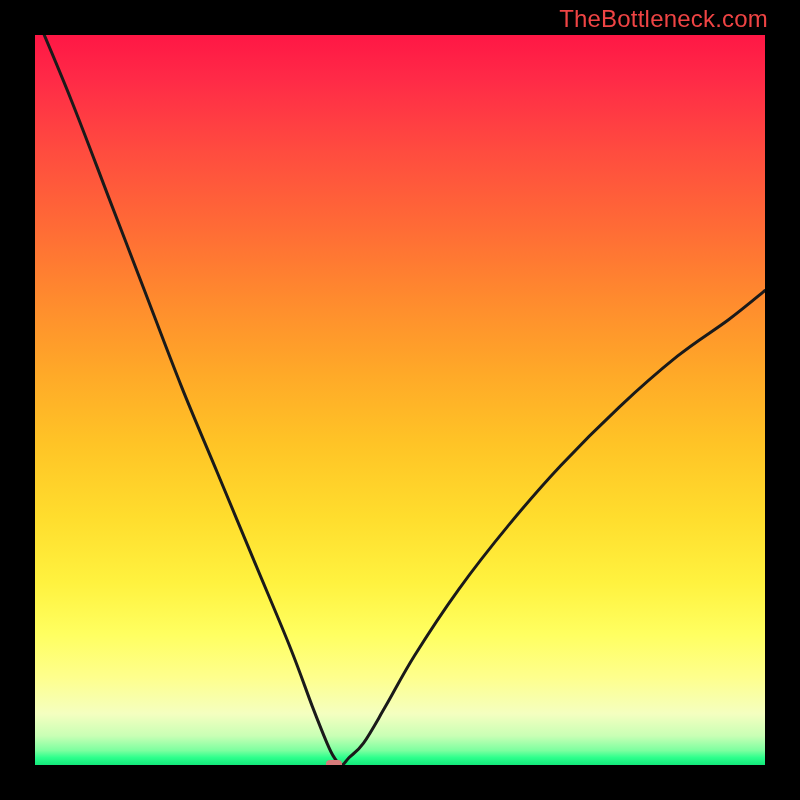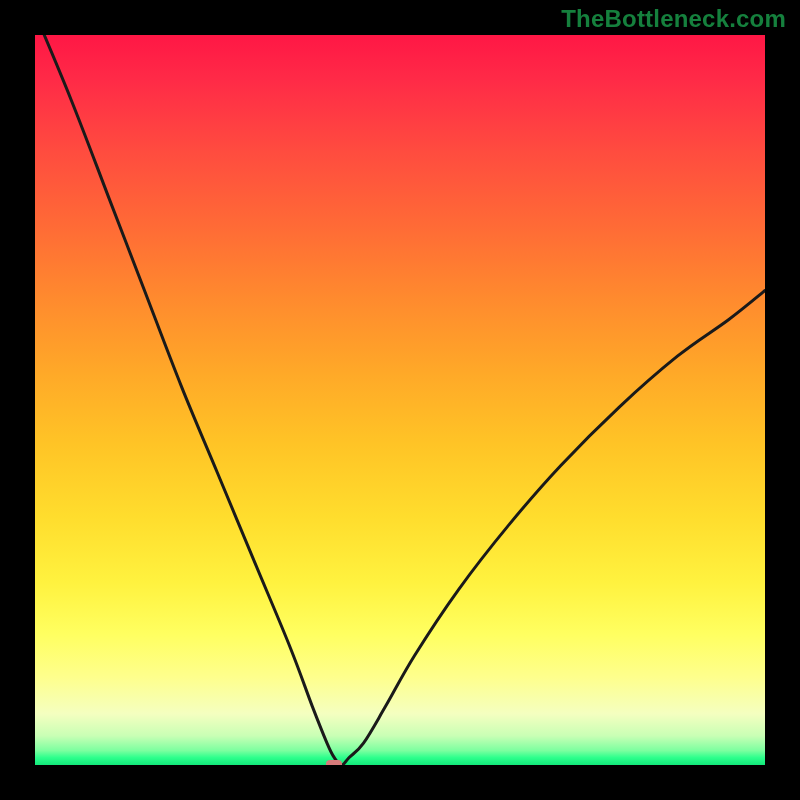--- a/index.html
+++ b/index.html
@@ -53,24 +53,24 @@
   .marker {
     position: absolute;
     width: 16px;
     height: 9px;
     background: #d77b7b;
     border-radius: 4px;
   }
   .watermark {
     position: absolute;
     top: 5px;
-    right: 14px;
-    color: #15803d;
+    right: 32px;
+    color: #ef4444;
     font-size: 24px;
-    font-weight: 700;
+    font-weight: 400;
     letter-spacing: 0.2px;
     user-select: none;
   }
   svg.curve {
     position: absolute;
     inset: 0;
   }
 </style>
 </head>
 <body>

